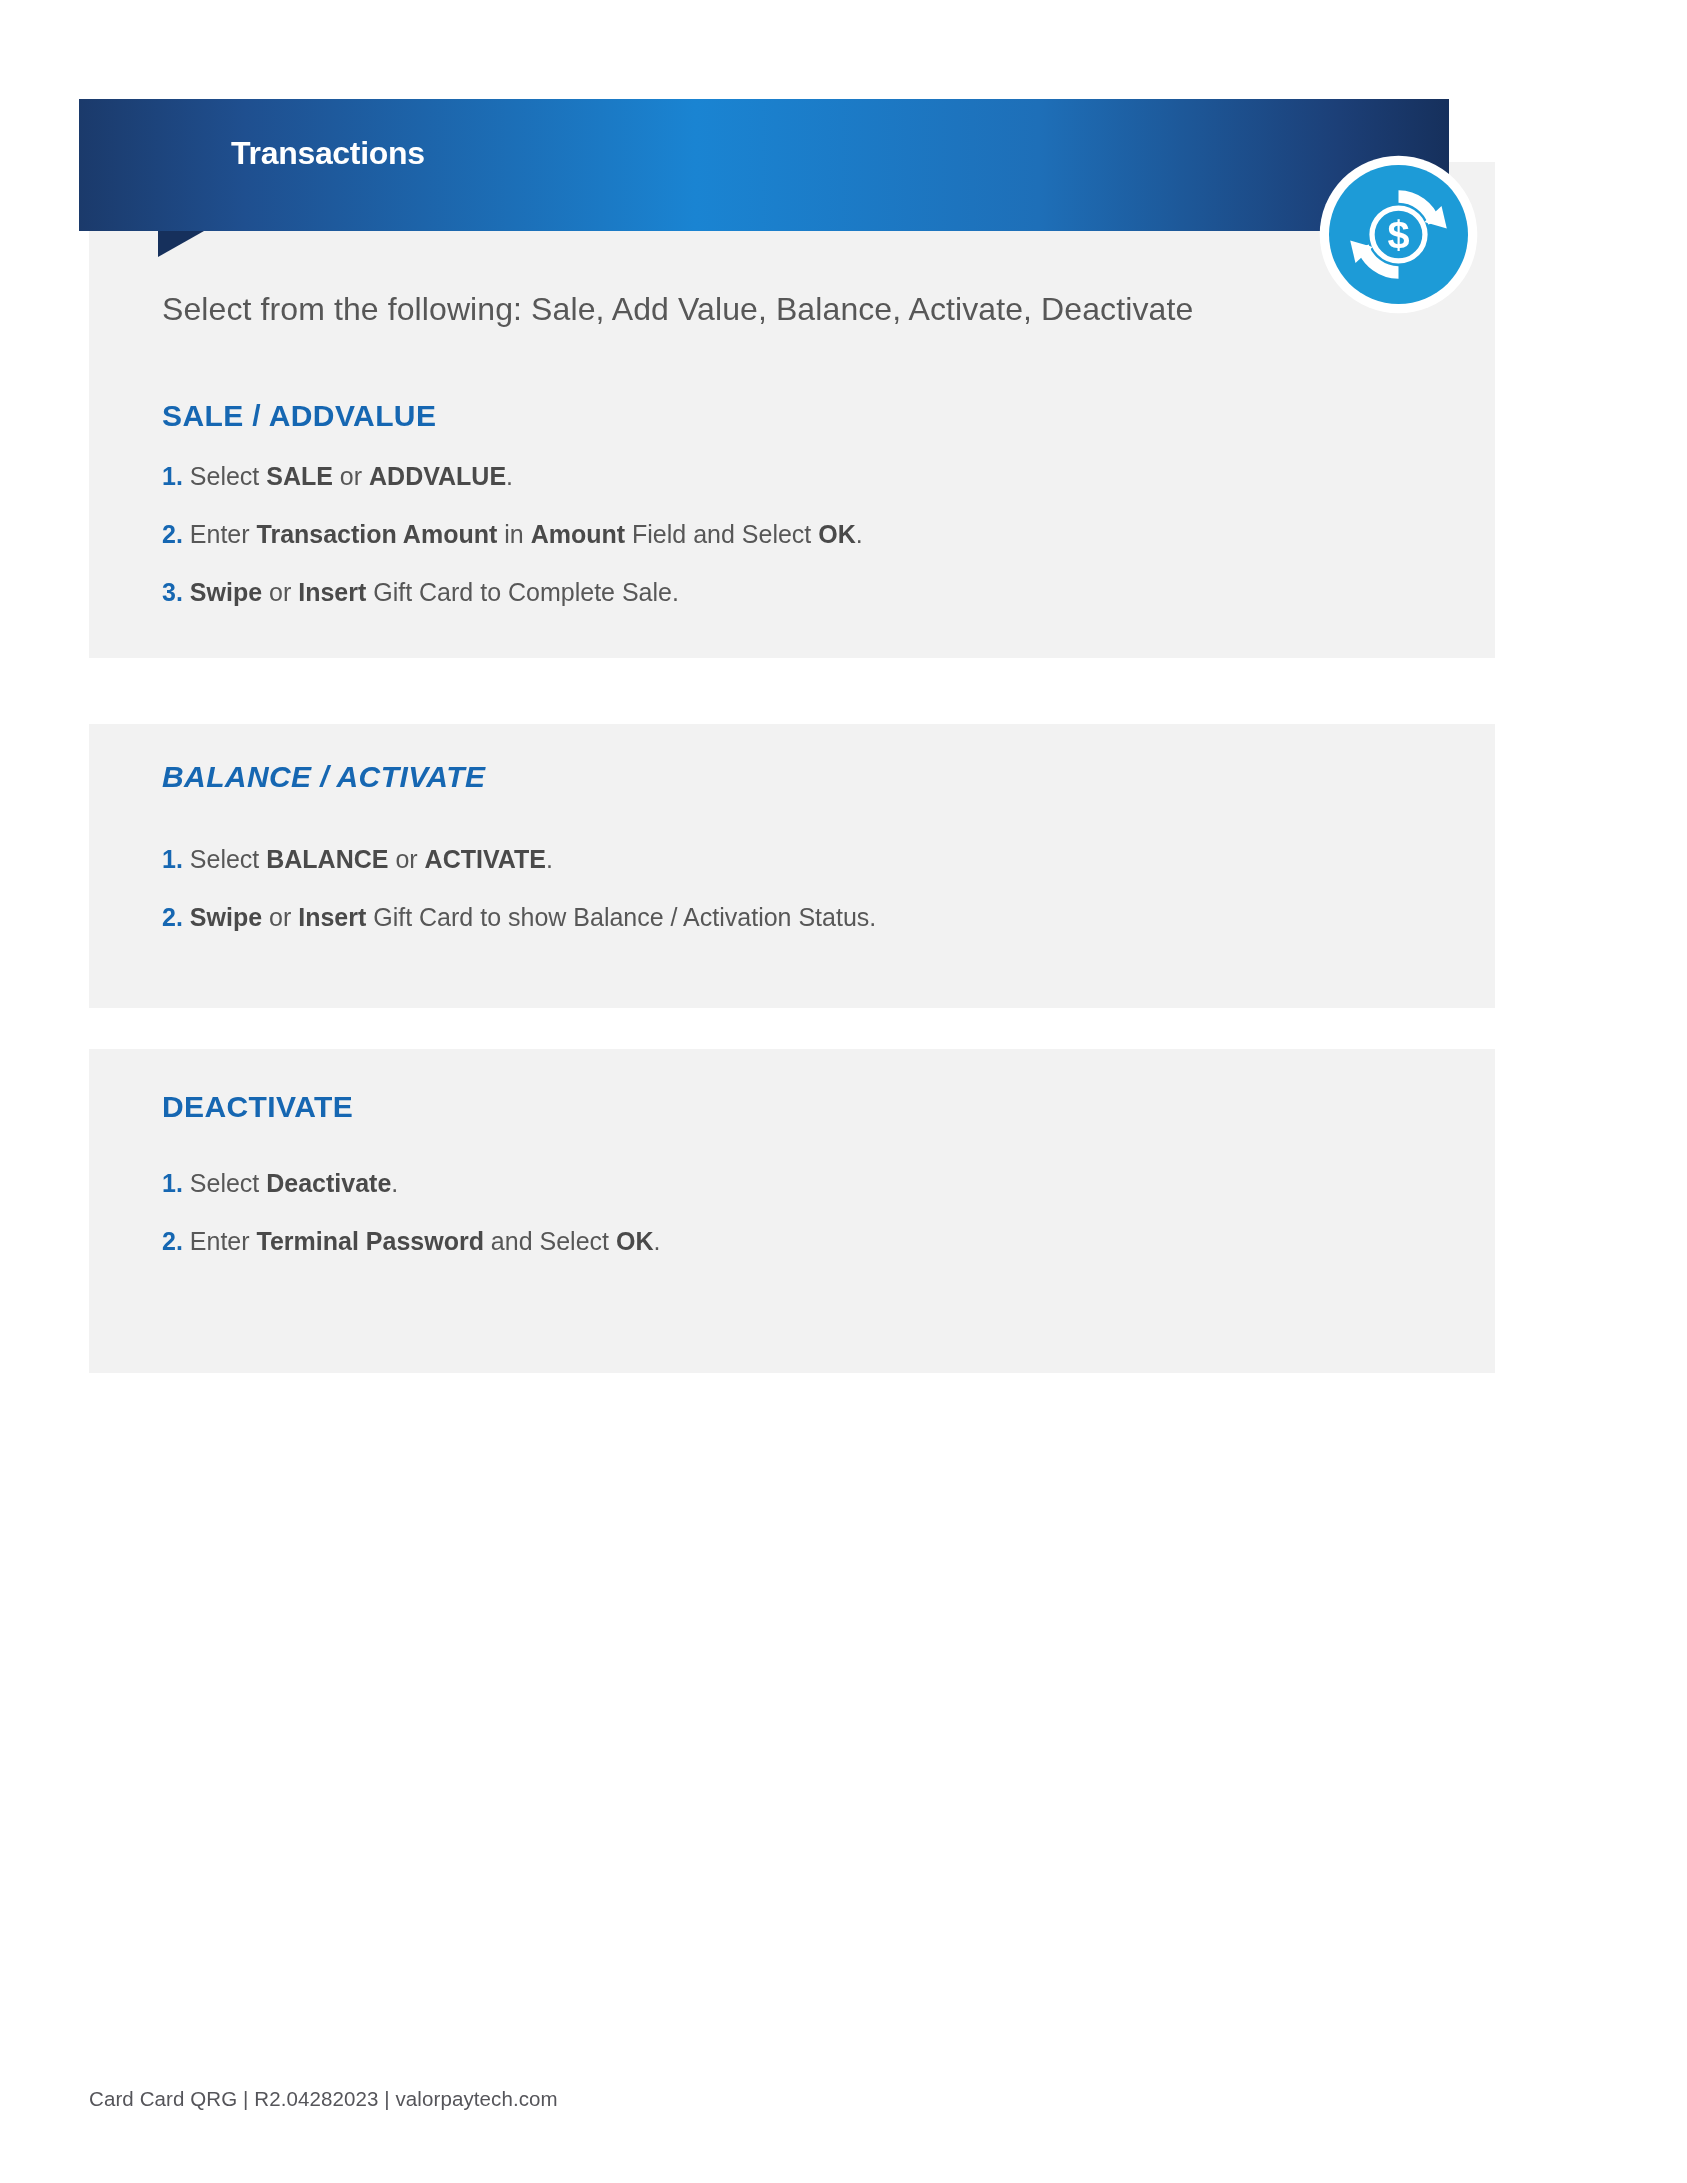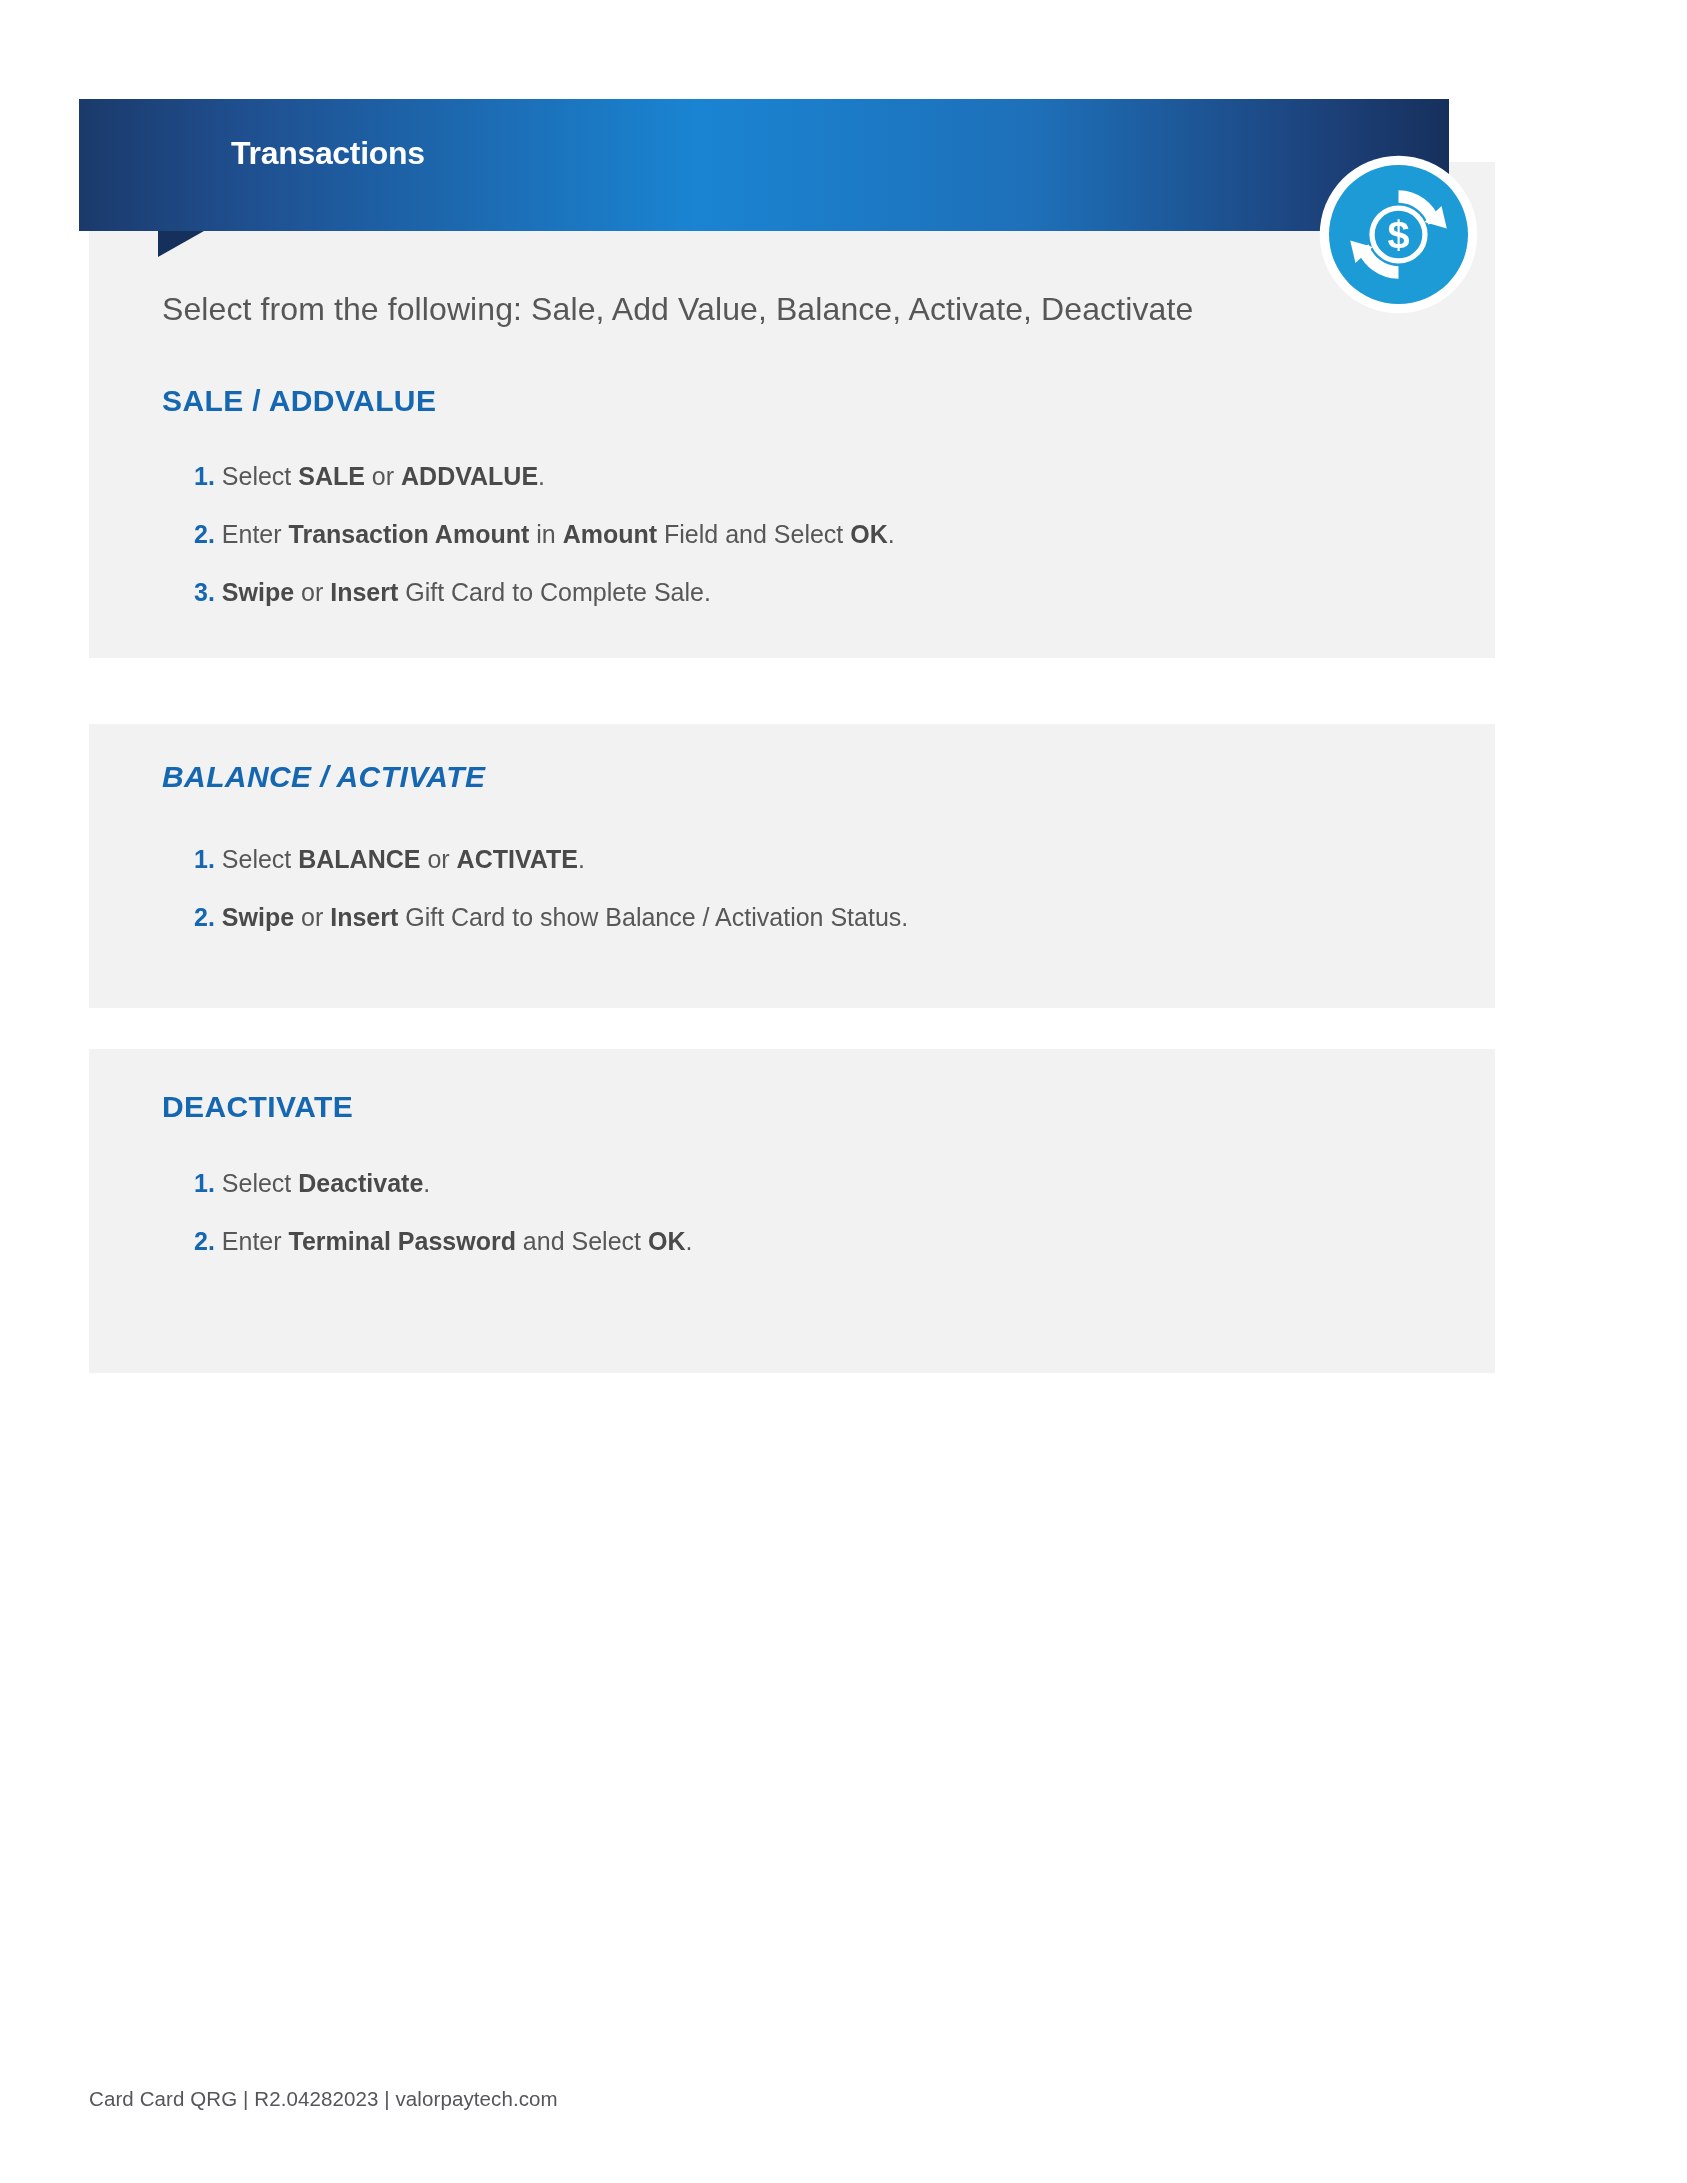--- a/index.html
+++ b/index.html
@@ -92,31 +92,30 @@
   }
 
   .sect-title {
     position: absolute;
     left: 162px;
     font-size: 30px;
     font-weight: bold;
     color: #1667b2;
     letter-spacing: 0.4px;
   }
-  .t1 { top: 384px; text-align: right; }
+  .t1 { top: 399px; text-align: right; }
   .t2 { top: 760px; font-style: italic; }
   .t3 { top: 1090px; }
 
   .steps {
     position: absolute;
     left: 162px;
     color: #575757;
     font-size: 25px;
     line-height: 58px;
-    margin-left: 32px;
   }
   .s1 { top: 447px; }
   .s2 { top: 830px; }
   .s3 { top: 1154px; }
 
   .steps .num {
     color: #1667b2;
     font-weight: bold;
   }
   .steps b {

